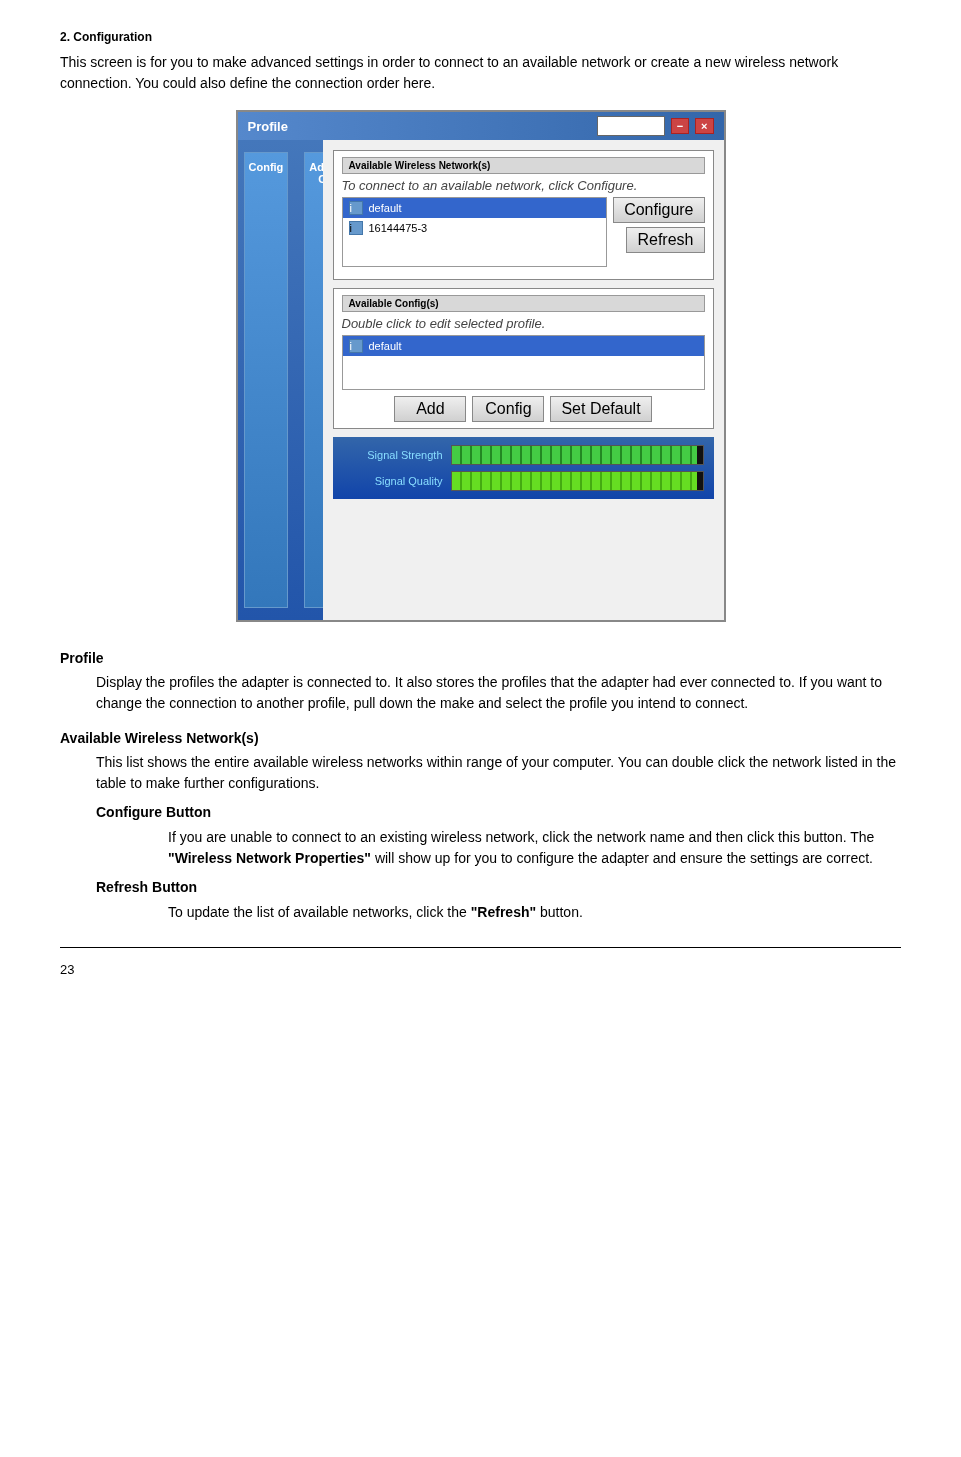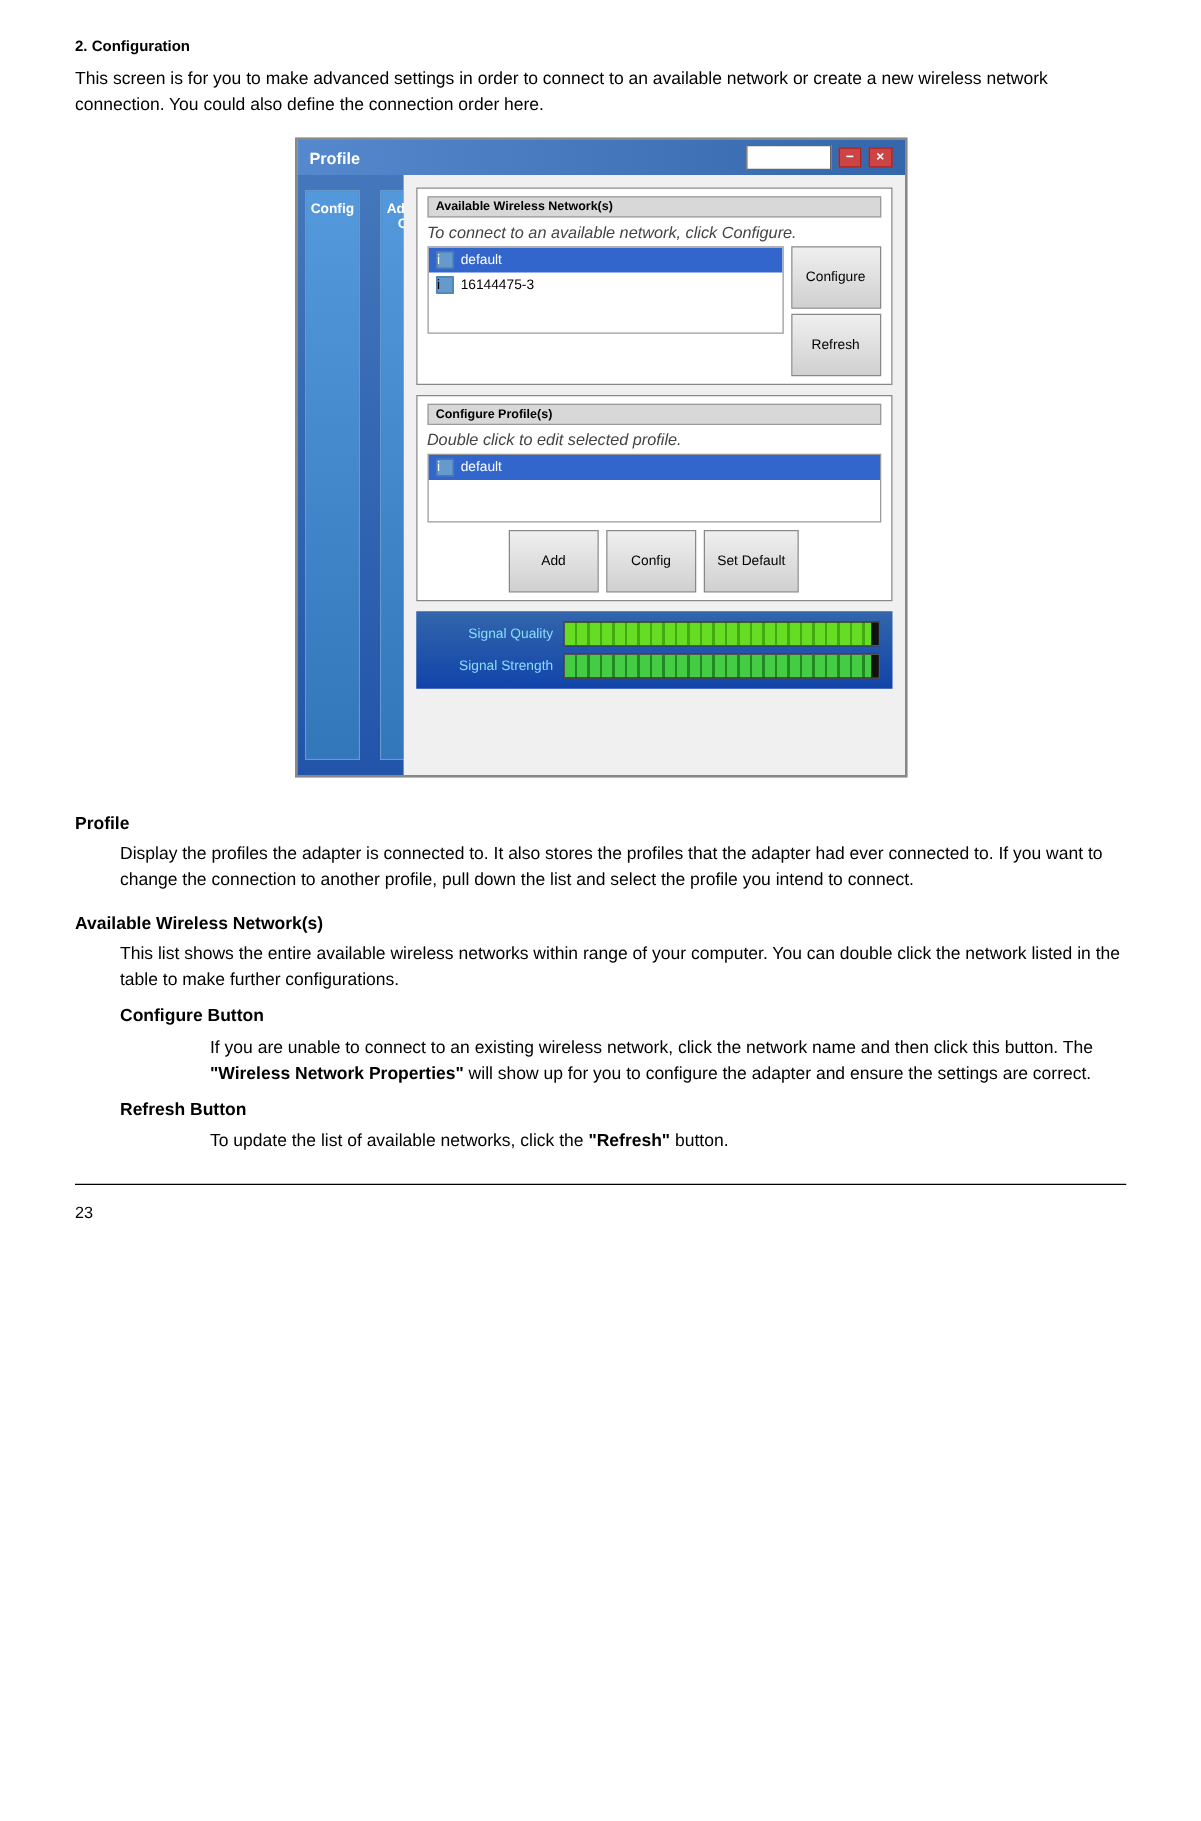--- a/index.html
+++ b/index.html
@@ -163,22 +163,22 @@
     .btn-group-right {
       display: flex;
       flex-direction: column;
       gap: 4px;
       align-items: flex-end;
     }
 
     .app-btn {
       background: linear-gradient(to bottom, #efefef, #d0d0d0);
       border: 1px solid #888;
-      padding: 18px 10px;
-      font-size: 11px;
+      padding: 3px 10px;
+      font-size: 16px;
       cursor: pointer;
       min-width: 72px;
       text-align: center;
     }
 
     .network-row {
       display: flex;
       align-items: flex-start;
       gap: 6px;
     }
@@ -349,58 +349,58 @@
               </div>
             </div>
             <div class="btn-group-right">
               <button class="app-btn">Configure</button>
               <button class="app-btn">Refresh</button>
             </div>
           </div>
         </div>
 
         <div class="section-box">
-          <div class="section-title-bar">Configure Profile(s)</div>
+          <div class="section-title-bar">Available Config(s)</div>
           <div class="section-description">Double click to edit selected profile.</div>
           <div class="profile-list">
             <div class="profile-item selected">
               <span class="net-icon">i</span>
               <span>default</span>
             </div>
           </div>
           <div class="profile-btn-row">
             <button class="app-btn">Add</button>
             <button class="app-btn">Config</button>
             <button class="app-btn">Set Default</button>
           </div>
         </div>
 
         <div class="signal-section">
           <div class="signal-row">
+            <span class="signal-label">Signal Strength</span>
+            <div class="signal-bar-container">
+              <div class="signal-bar-inner"></div>
+            </div>
+          </div>
+          <div class="signal-row">
             <span class="signal-label">Signal Quality</span>
             <div class="signal-bar-container">
               <div class="signal-bar-inner" style="background: repeating-linear-gradient(90deg, #66dd22 0px, #66dd22 8px, #44aa11 8px, #44aa11 10px);"></div>
-            </div>
-          </div>
-          <div class="signal-row">
-            <span class="signal-label">Signal Strength</span>
-            <div class="signal-bar-container">
-              <div class="signal-bar-inner"></div>
             </div>
           </div>
         </div>
       </div>
     </div>
   </div>
 </div>
 
 <div class="doc-section">
   <div class="doc-section-title">Profile</div>
   <div class="doc-indent">
-    Display the profiles the adapter is connected to. It also stores the profiles that the adapter had ever connected to. If you want to change the connection to another profile, pull down the list and select the profile you intend to connect.
+    Display the profiles the adapter is connected to. It also stores the profiles that the adapter had ever connected to. If you want to change the connection to another profile, pull down the make and select the profile you intend to connect.
   </div>
 </div>
 
 <div class="doc-section">
   <div class="doc-section-title"><strong>Available Wireless Network(s)</strong></div>
   <div class="doc-indent">
     This list shows the entire available wireless networks within range of your computer. You can double click the network listed in the table to make further configurations.
     <div class="doc-sub-title">Configure Button</div>
     <div class="doc-sub-indent">
       If you are unable to connect to an existing wireless network, click the network name and then click this button. The <strong>"Wireless Network Properties"</strong> will show up for you to configure the adapter and ensure the settings are correct.

